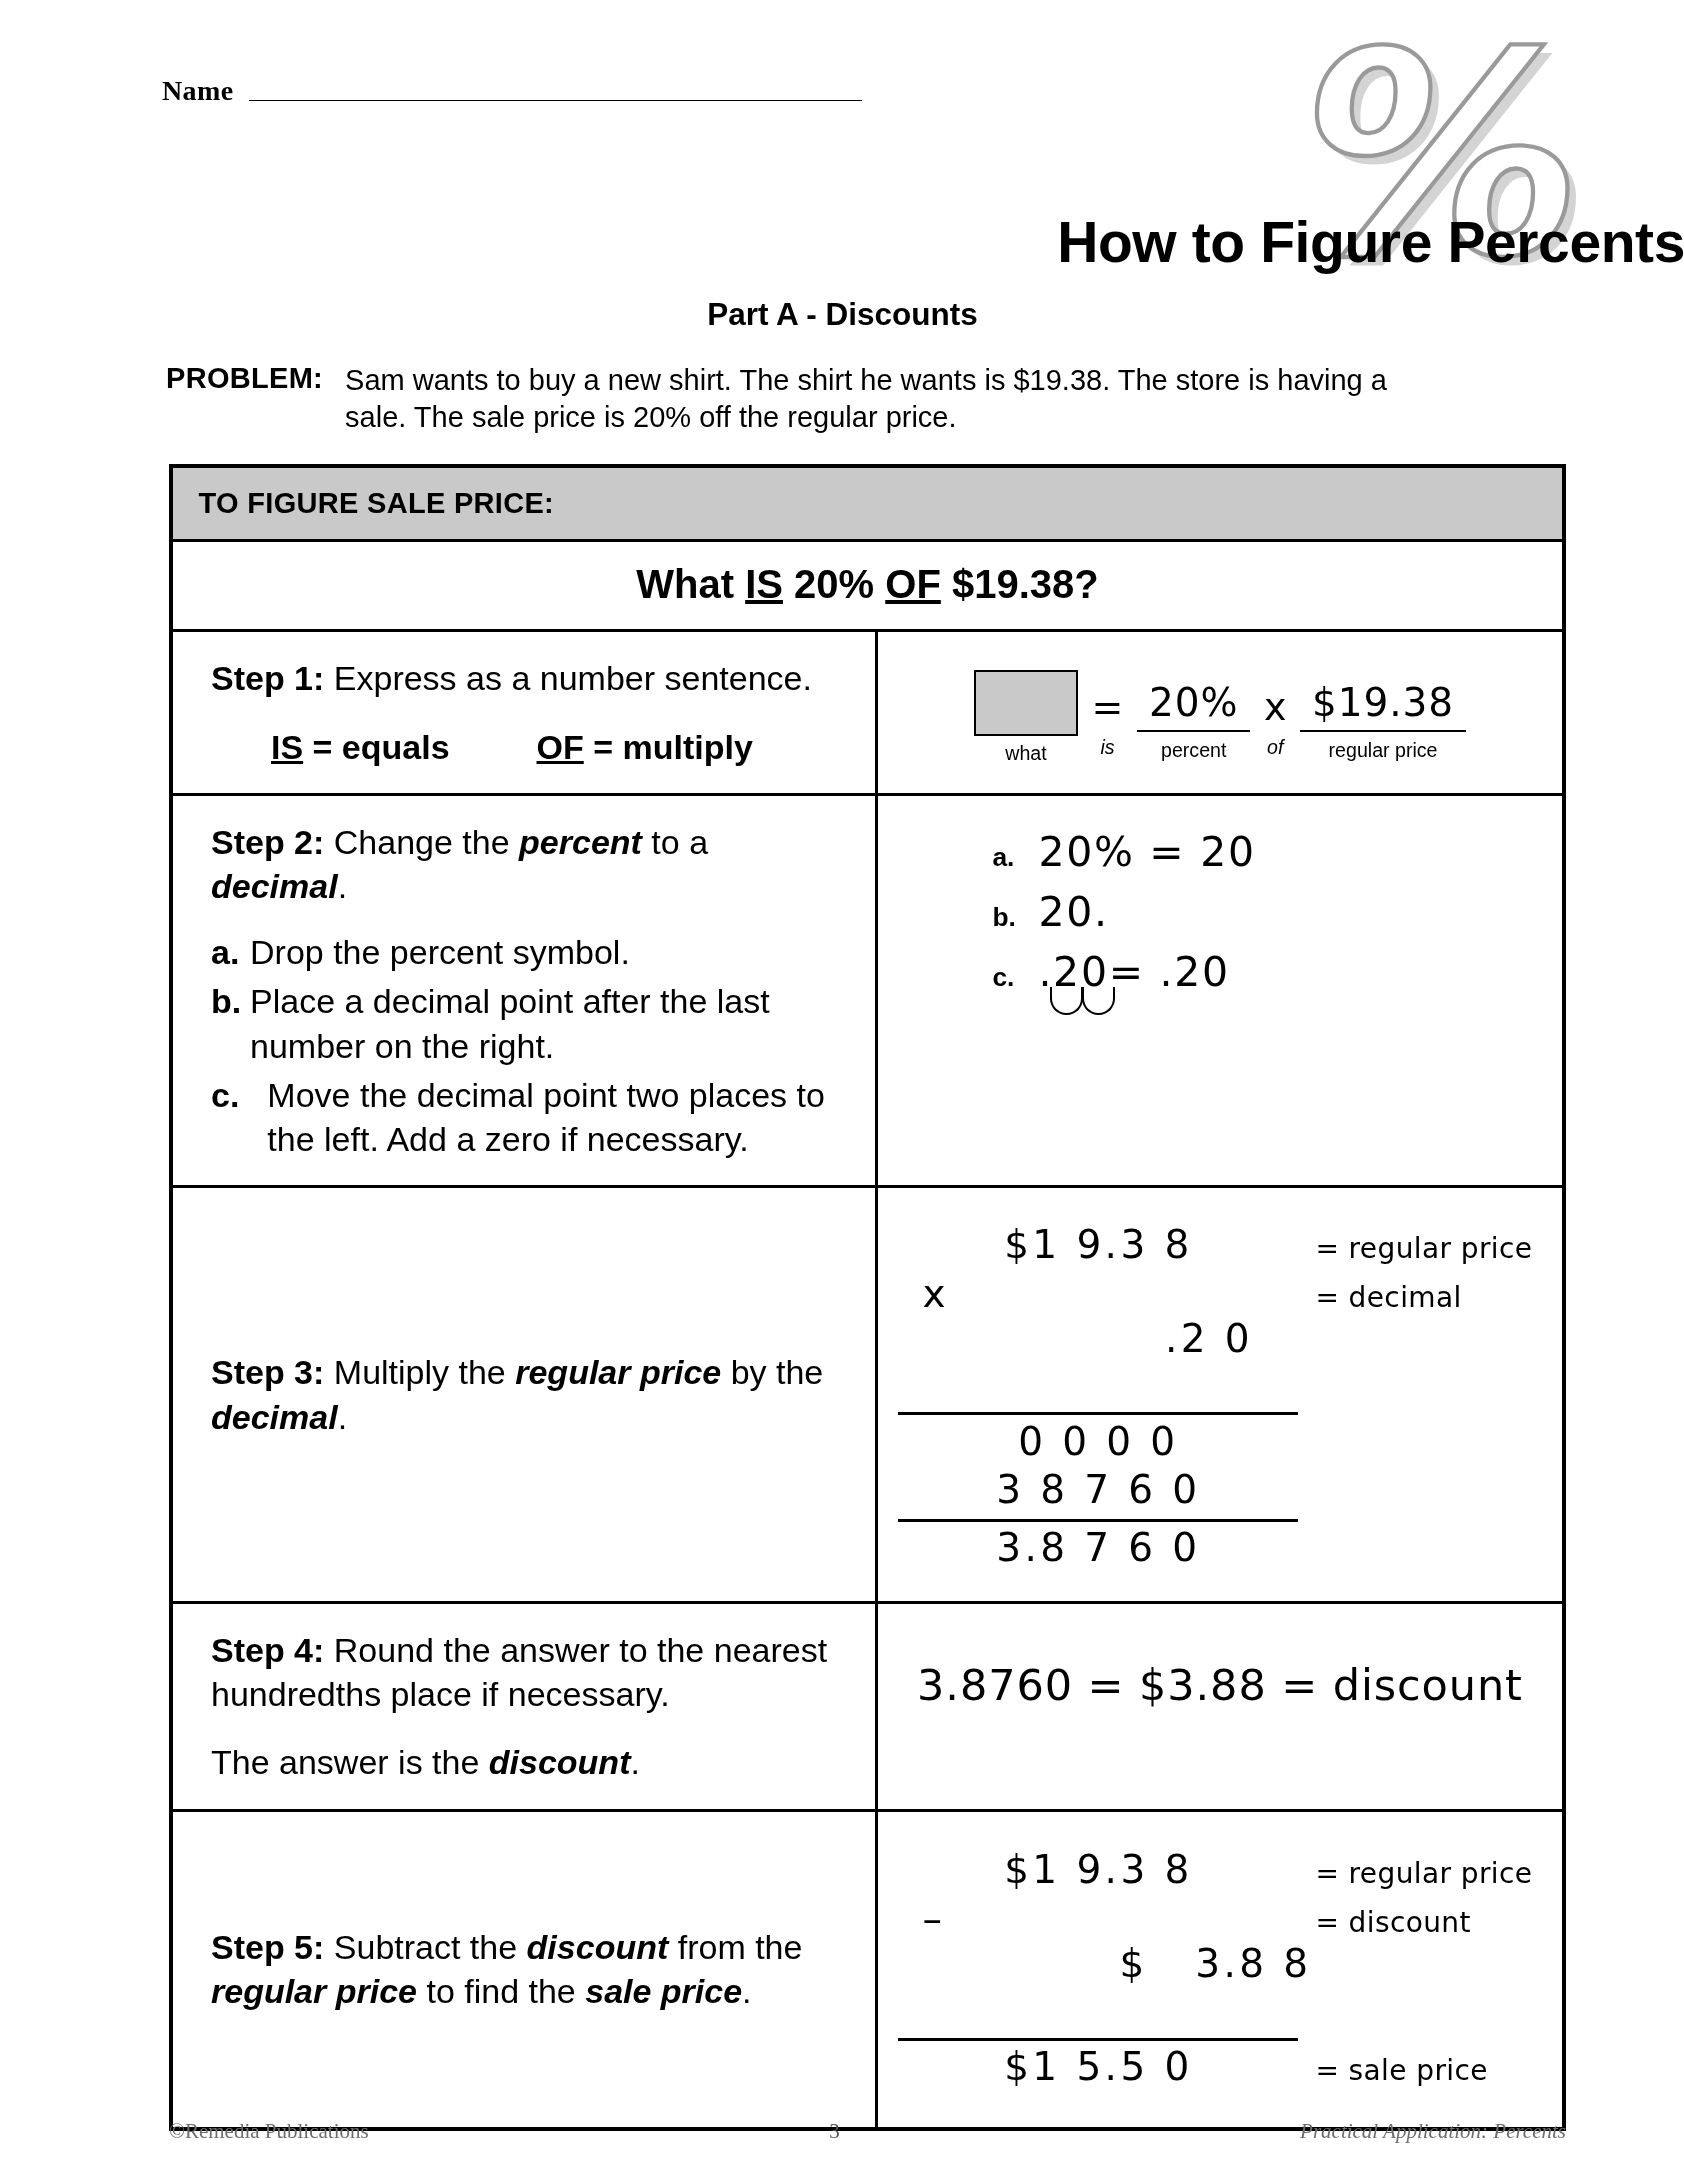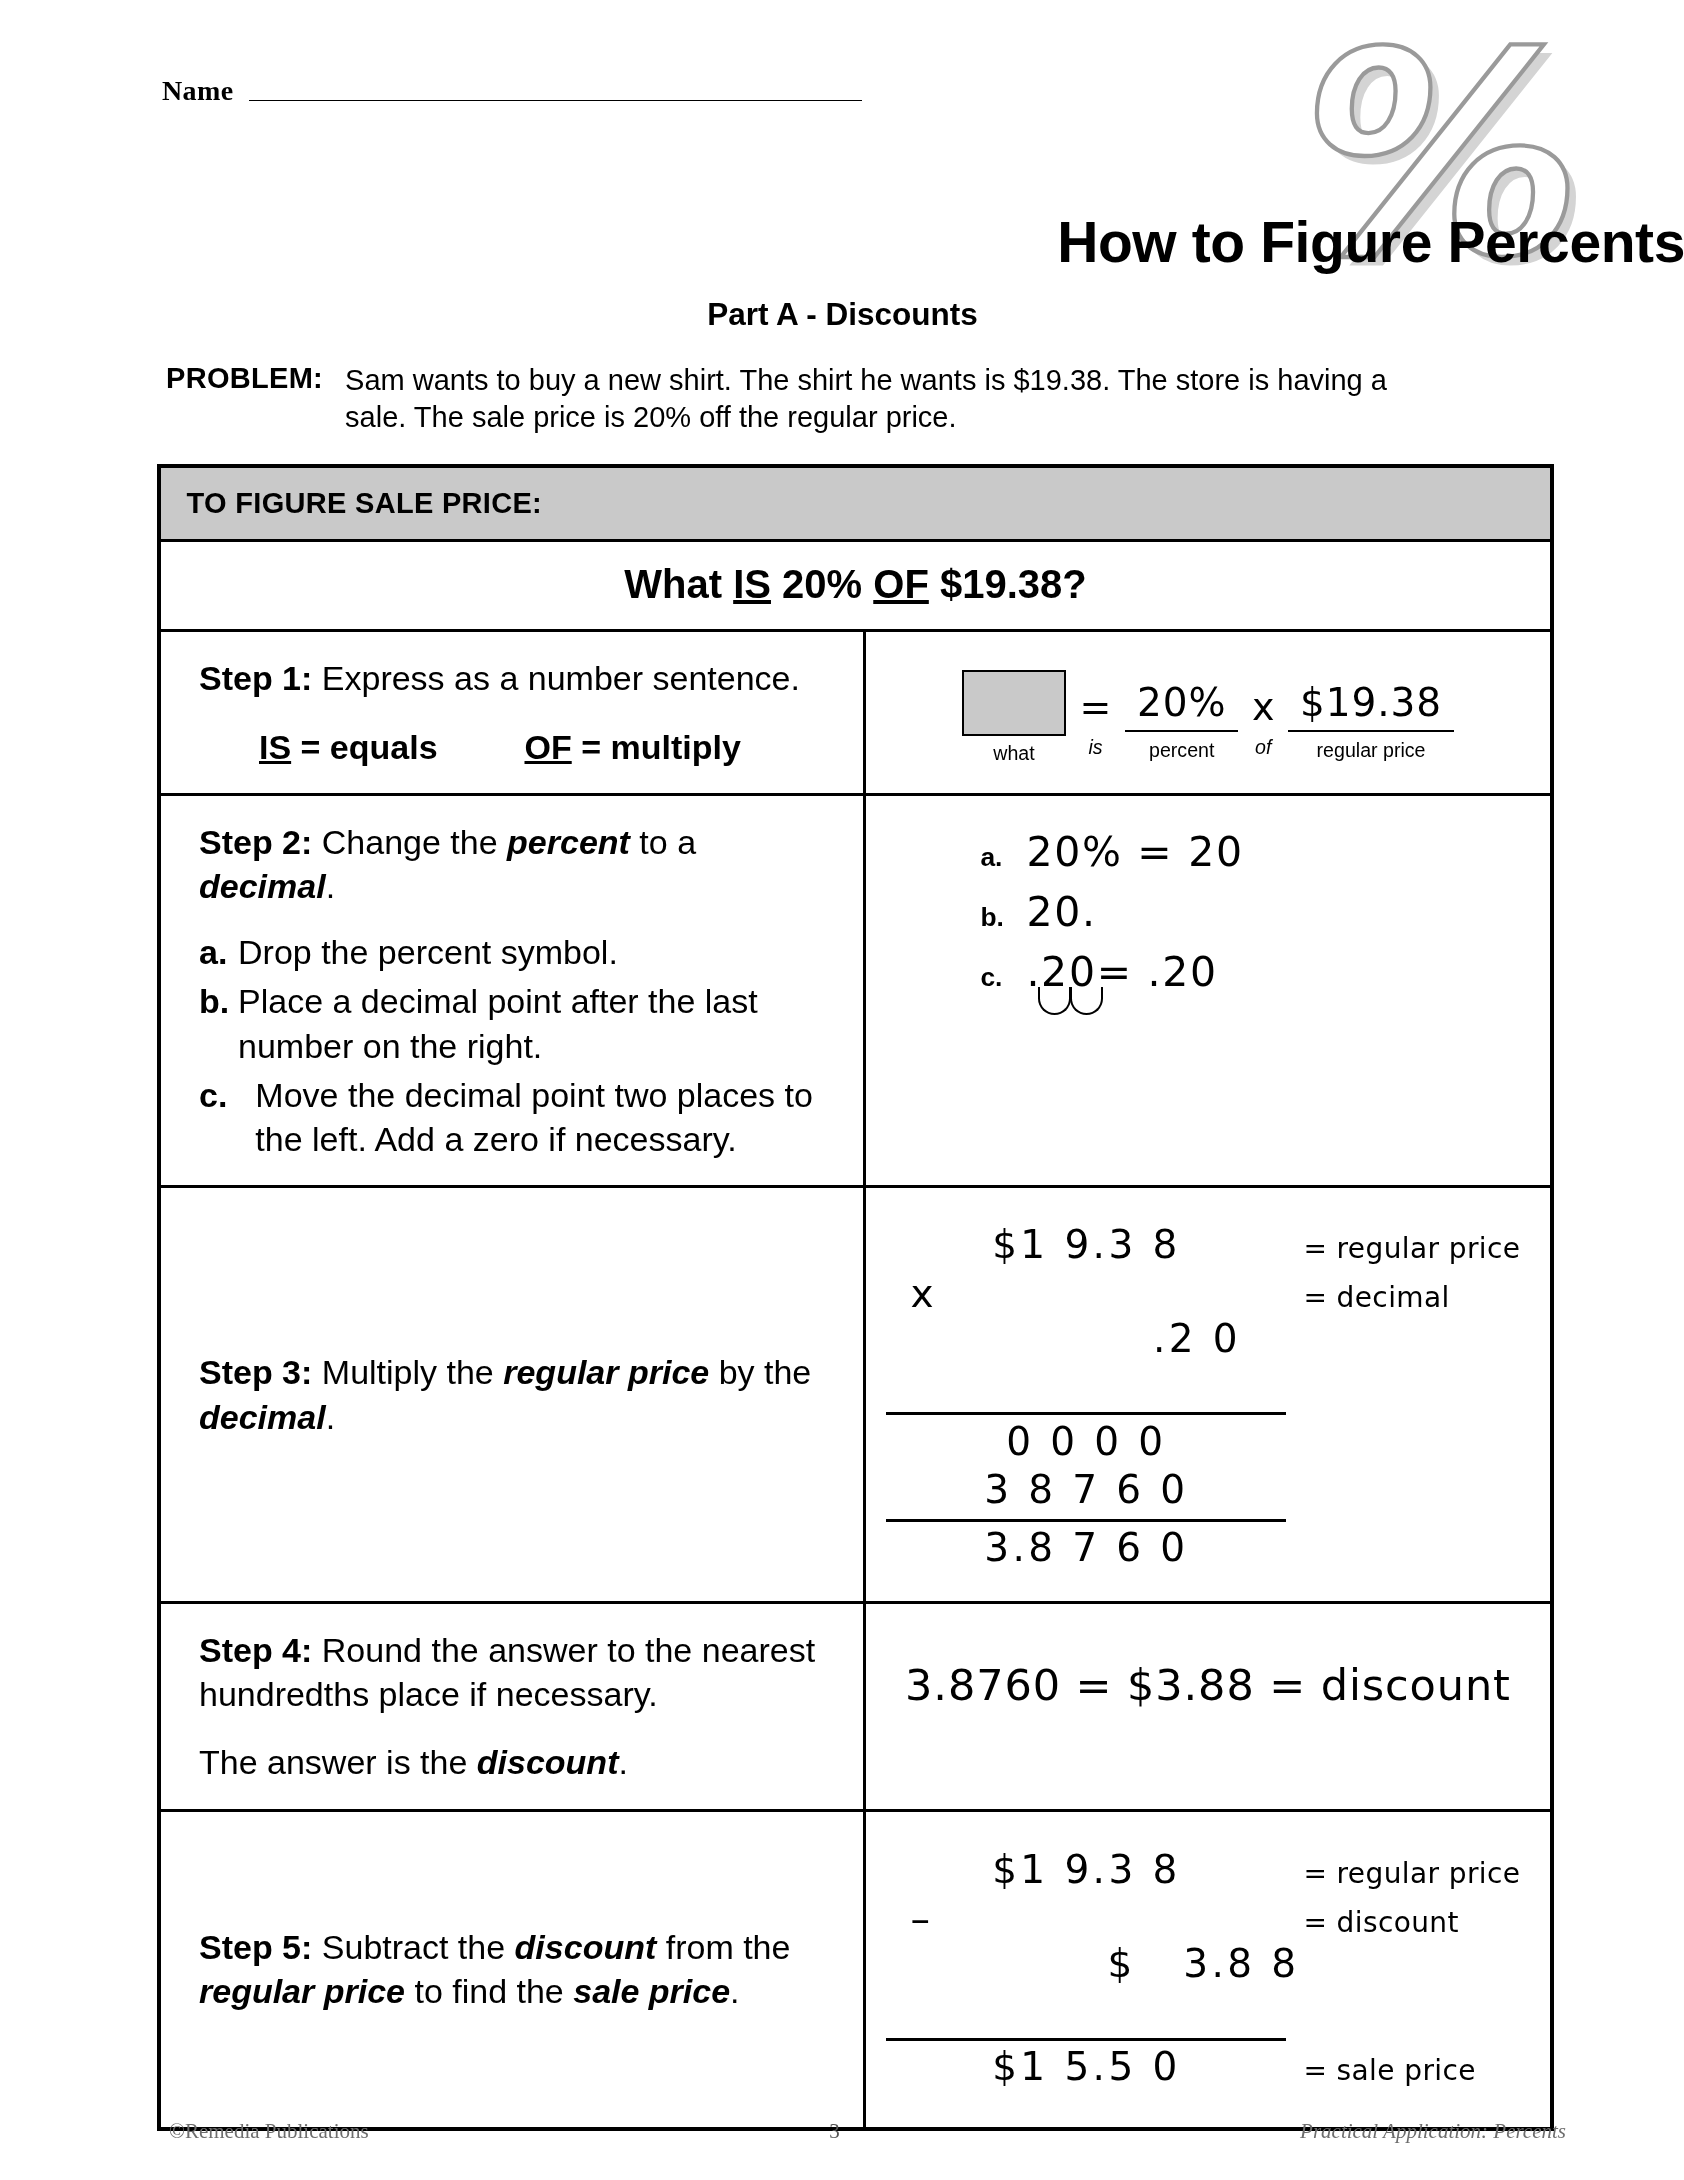--- a/index.html
+++ b/index.html
@@ -107,21 +107,21 @@
   .problem-text {
     font-size: 29px;
     line-height: 1.28;
     max-width: 1090px;
   }
 
   
   .main-box {
     position: absolute;
     top: 464px;
-    left: 157px;
+    left: 169px;
     width: 1397px;
     border: 4.3px solid #000;
     box-sizing: border-box;
     background: #fff;
   }
   .band {
     background: #c9c9c9;
     border-bottom: 3.4px solid #000;
     padding: 19px 0 19px 25.6px;
     font-size: 29px;

